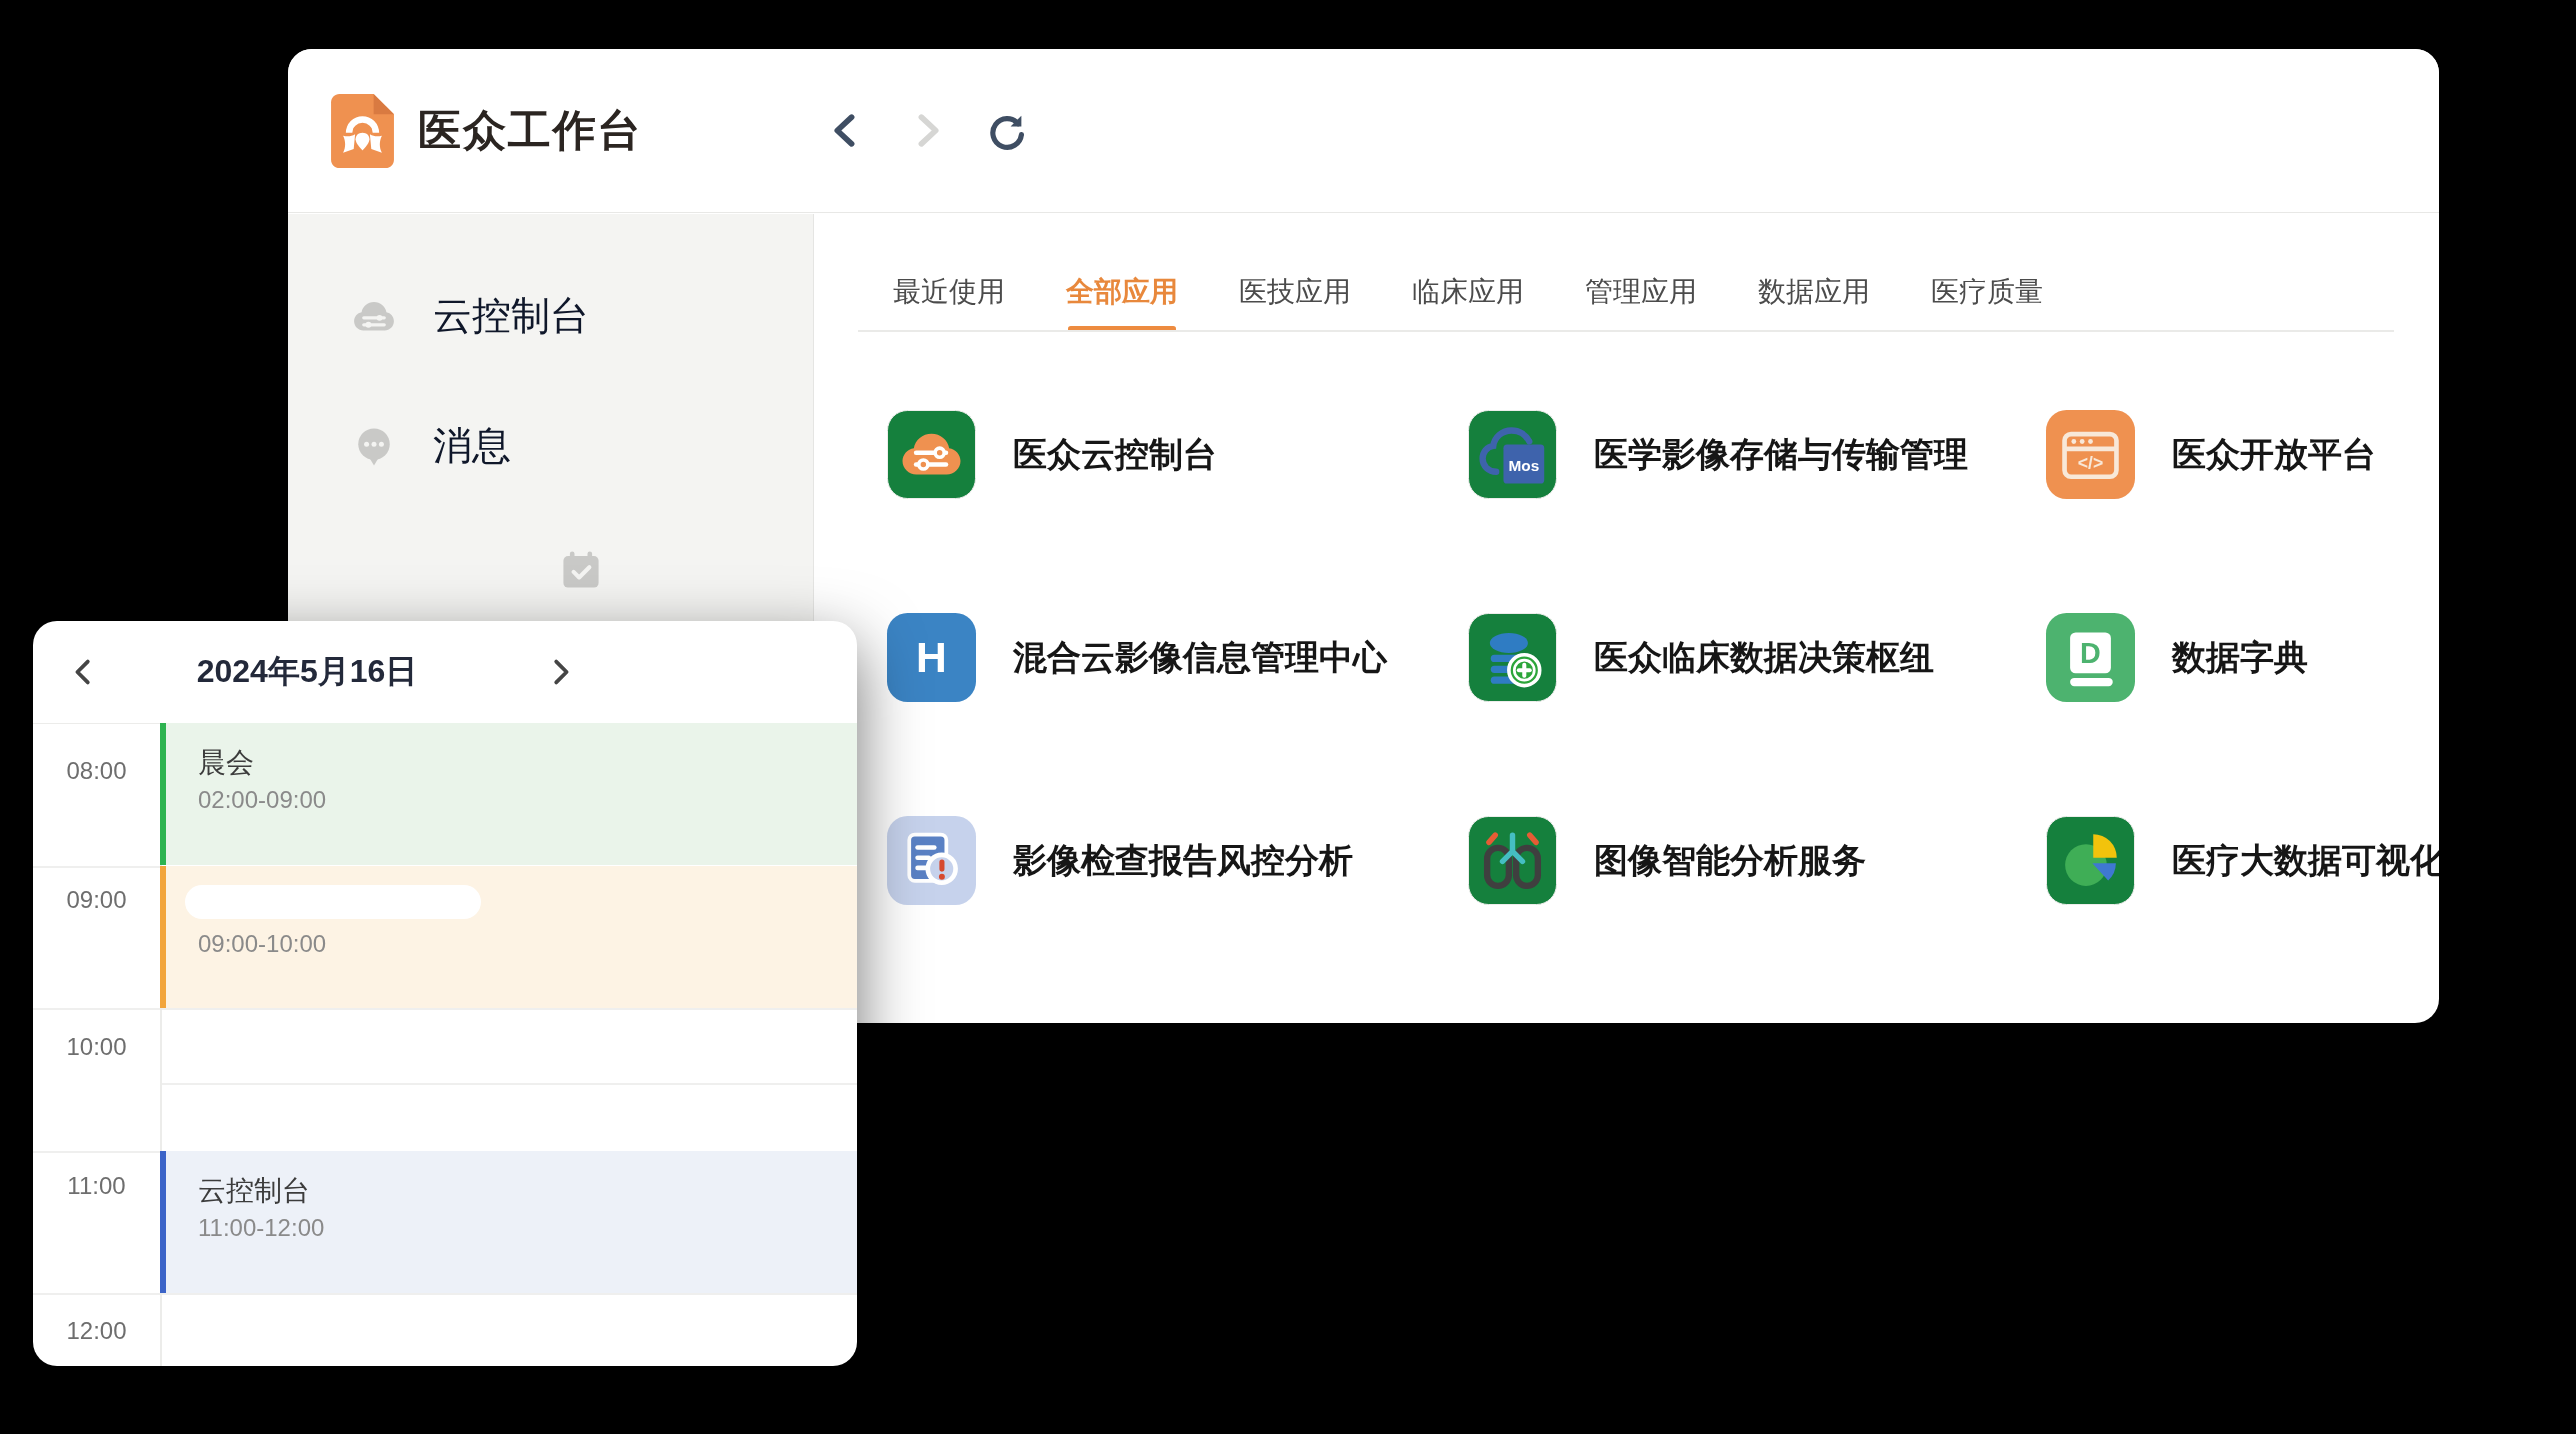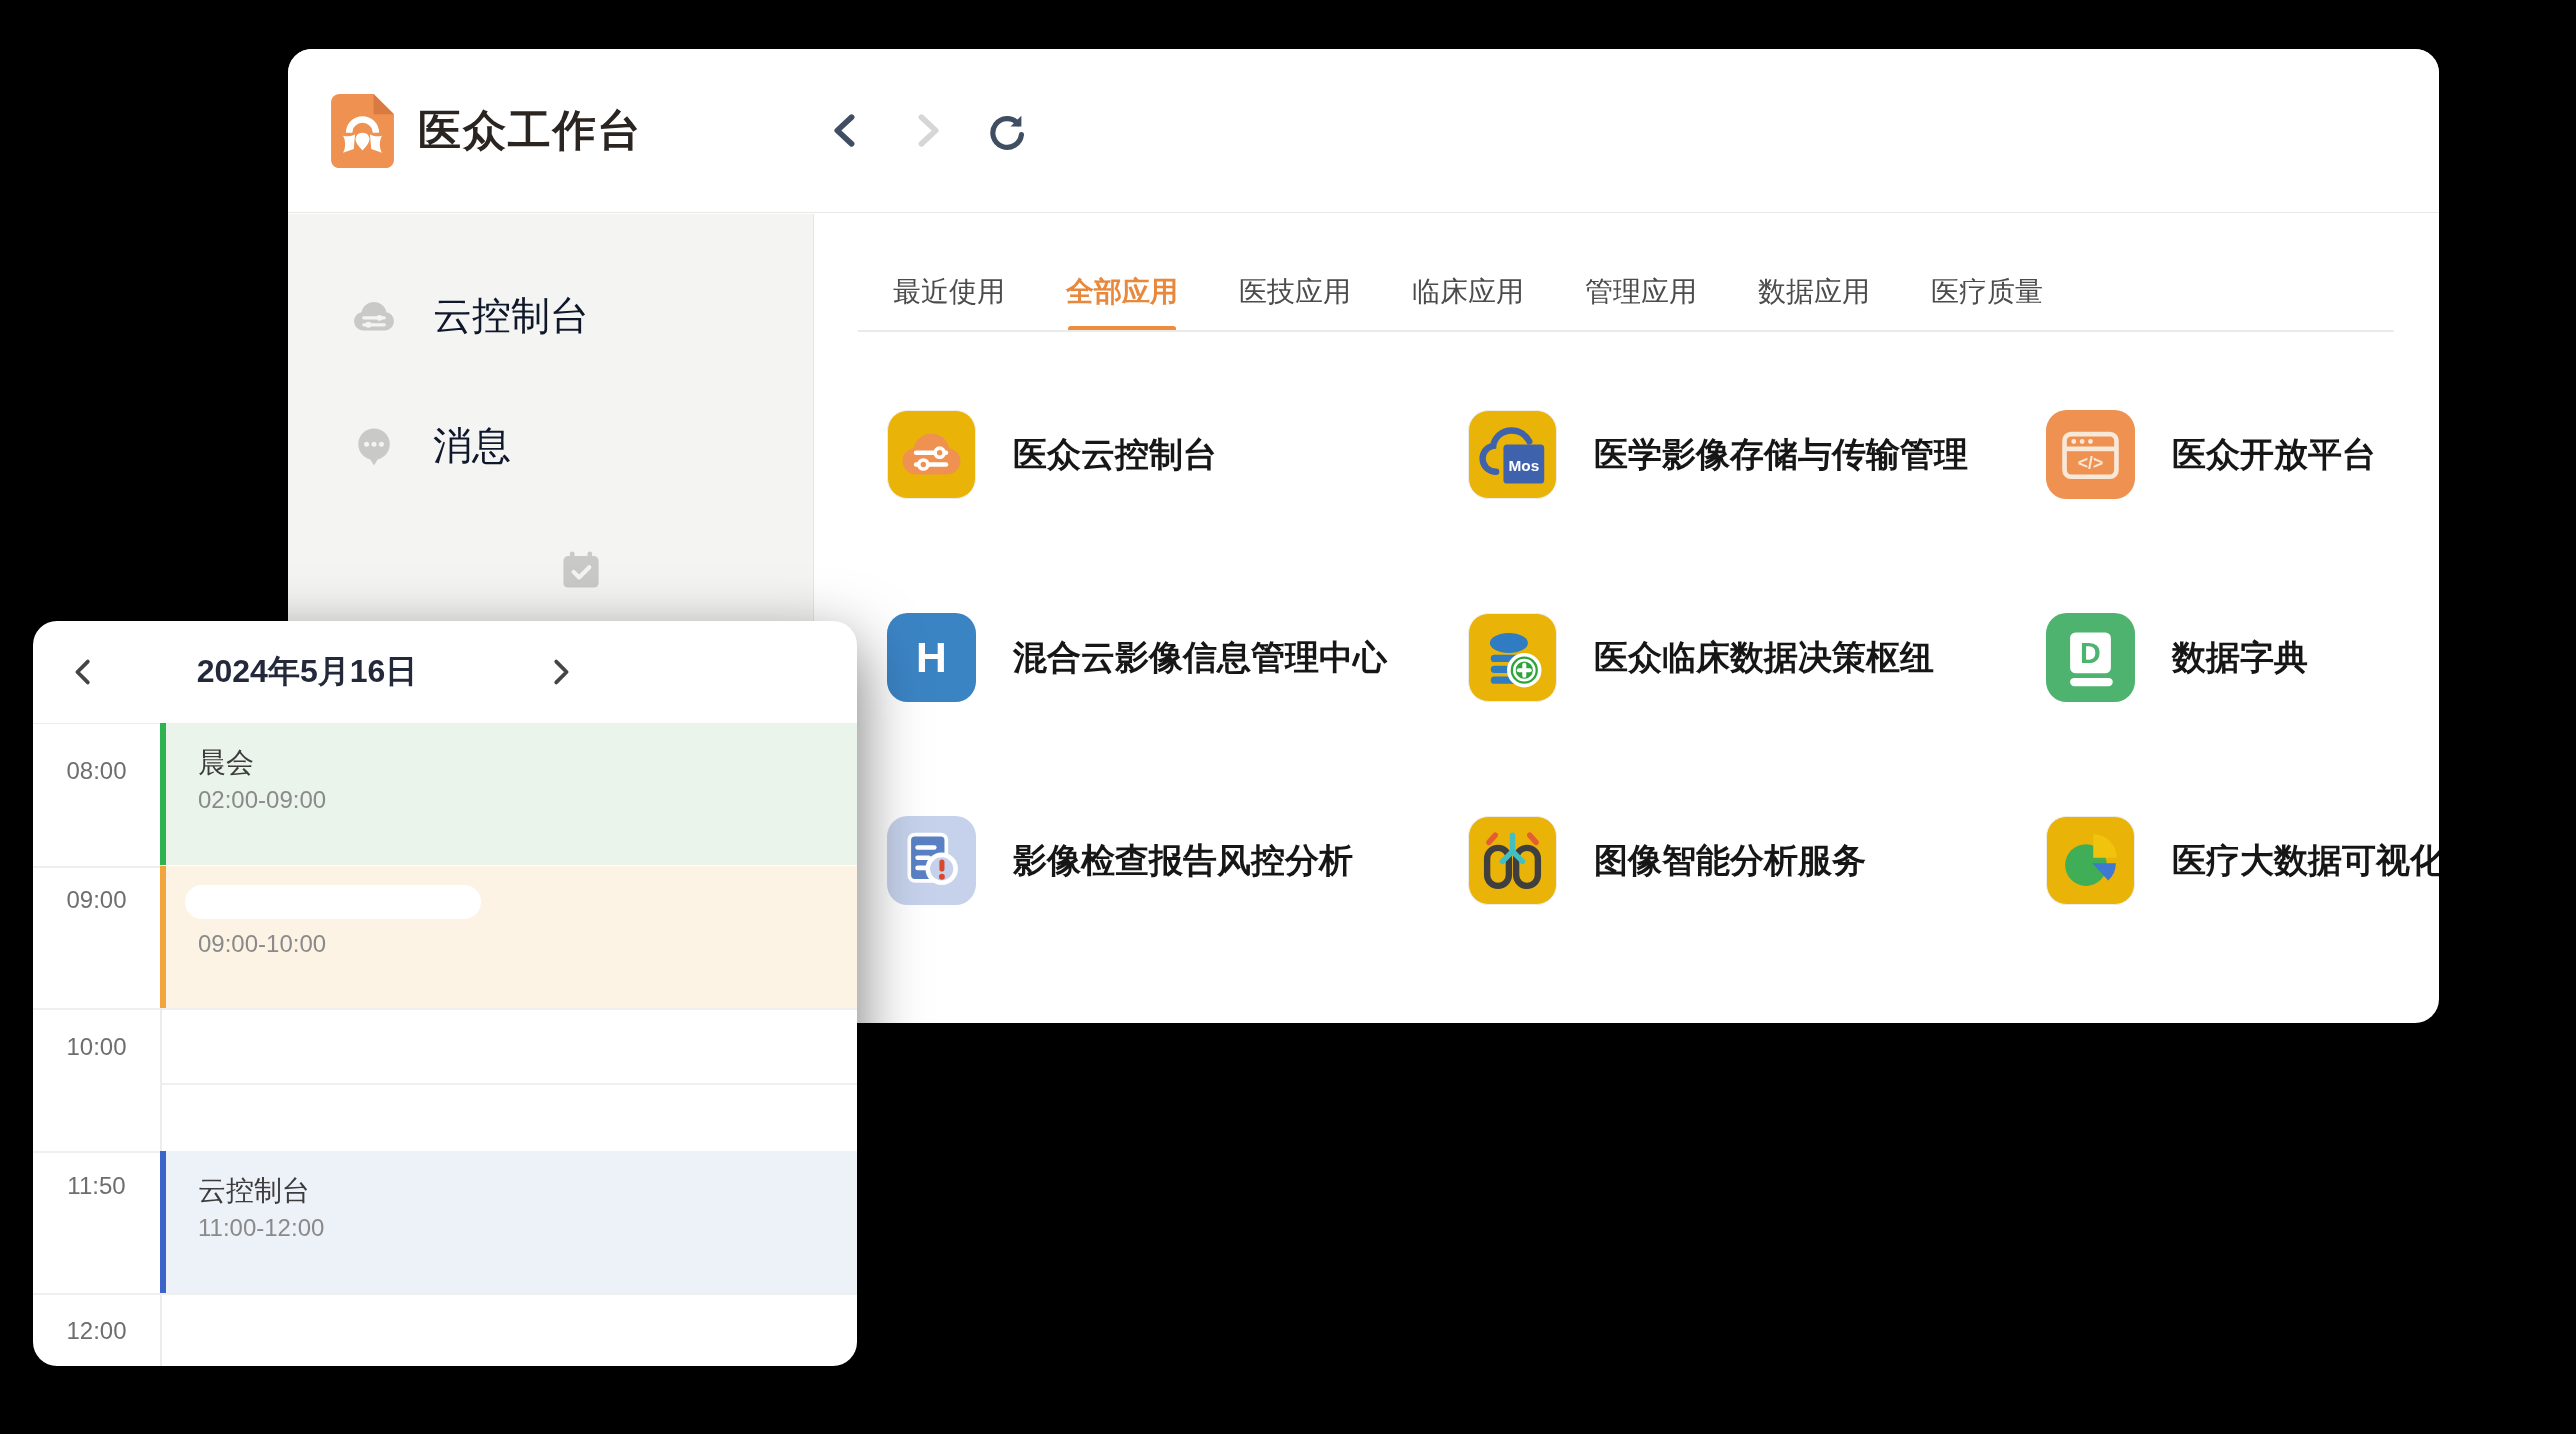--- a/index.html
+++ b/index.html
@@ -36,21 +36,21 @@
   .tab.active::after { content:""; position:absolute; left:1.9px; right:1.9px; bottom:0; height:5.6px;
                        border-radius:2.8px; background:#ed8b3f; }
   .tabline { position:absolute; left:570px; top:281px; width:1536px; height:1.9px; background:#eaeae8; }
 
   
   .app-item { position:absolute; display:flex; align-items:center; gap:37px; height:89px; cursor:pointer; }
   .r1 { top:361px; } .r2 { top:564px; } .r3 { top:767px; }
   .c1 { left:599px; } .c2 { left:1180px; } .c3 { left:1758px; }
   .icon-card { width:89px; height:89px; border-radius:20.5px; flex:0 0 auto; box-sizing:border-box; }
   .icon-card svg { width:100%; height:100%; display:block; }
-  .bordered { background:#eab308; border:1.9px solid #ededeb; }
+  .bordered { background:#15803d; border:1.9px solid #ededeb; }
   .bg-orange { background:#ef9150; } .bg-blue { background:#3b84c4; }
   .bg-green { background:#4db36f; } .bg-peri { background:#c6d2ec; }
   .app-name { font-size:34px; font-weight:600; color:#161616; white-space:nowrap; }
 
   
   .calendar-panel { position:absolute; left:33px; top:621px; width:824px; height:745px;
                     background:#fff; border-radius:24px; overflow:hidden;
                     box-shadow:0 22.3px 65px rgba(0,0,0,.55); }
   .cal-header { position:absolute; top:0; left:0; right:0; height:102px; border-bottom:1.9px solid #ececea; }
   .cal-nav-btn { position:absolute; top:34px; width:34px; height:34px; padding:0; border:none; background:none; cursor:pointer; }
@@ -285,21 +285,21 @@
   <div class="rowline" style="top:245px"></div>
   <div class="rowline" style="top:387px"></div>
   <div class="halfline" style="top:462px"></div>
   <div class="rowline" style="top:530px"></div>
   <div class="rowline" style="top:672px"></div>
   <div class="timecol-line"></div>
 
   <div class="time-label" style="top:136px">08:00</div>
   <div class="time-label" style="top:265px">09:00</div>
   <div class="time-label" style="top:412px">10:00</div>
-  <div class="time-label" style="top:551px">11:50</div>
+  <div class="time-label" style="top:551px">11:00</div>
   <div class="time-label" style="top:696px">12:00</div>
 
   <div class="cal-event ev-green">
     <div class="ev-title">晨会</div>
     <div class="ev-time">02:00-09:00</div>
   </div>
   <div class="cal-event ev-orange">
     <div class="ev-pill"></div>
     <div class="ev-time">09:00-10:00</div>
   </div>

